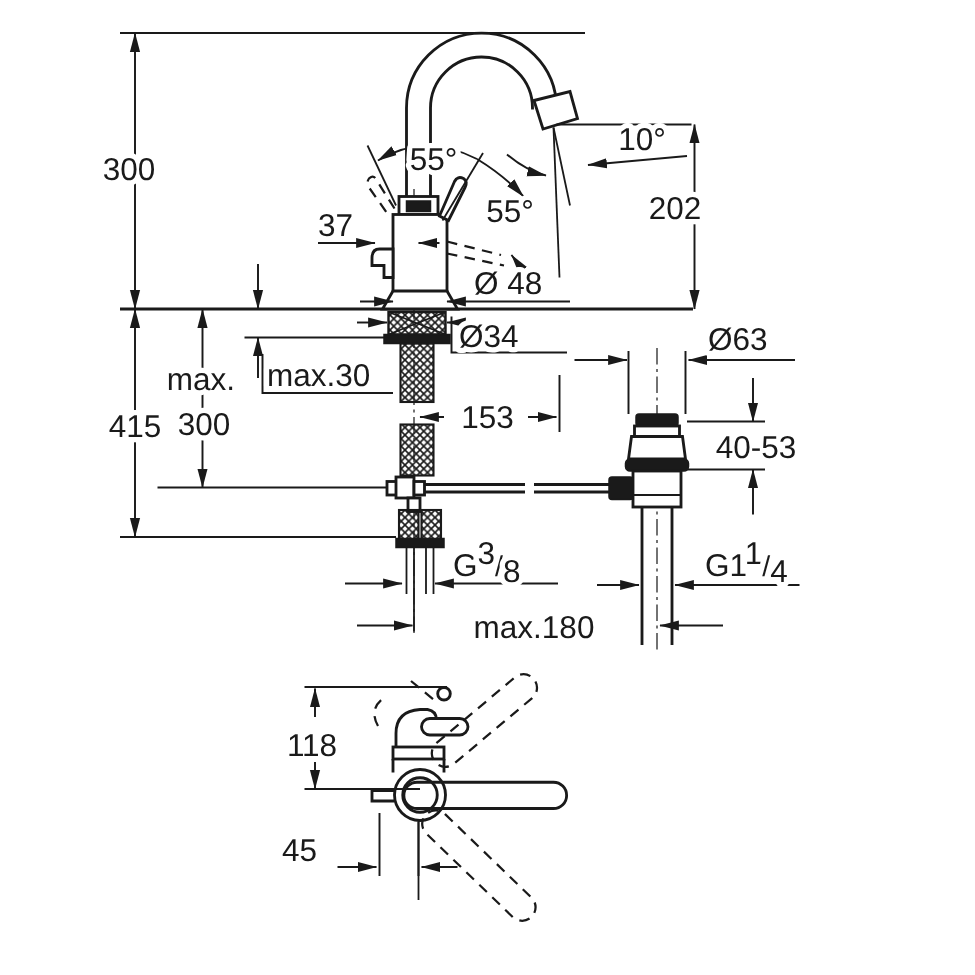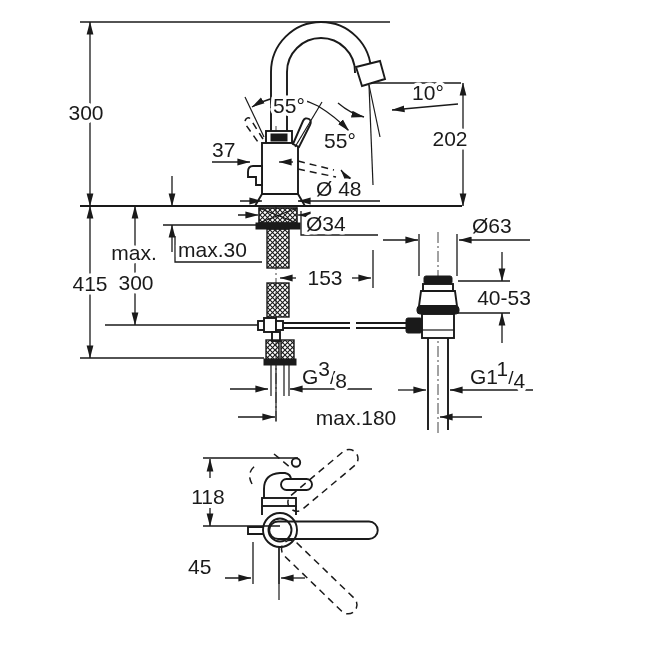--- a/index.html
+++ b/index.html
@@ -1,16 +1,16 @@
 <!DOCTYPE html>
 <html><head>
 <meta charset="utf-8">
 <style>
   html,body{margin:0;padding:0;background:#fff;}
-  .stage{width:650px;height:650px;background:#ffffff;position:relative;overflow:hidden;border-radius:26px;}
+  .stage{width:650px;height:650px;background:#ffffff;position:relative;overflow:hidden;}
   svg{font-family:"Liberation Sans","DejaVu Sans",sans-serif;}
   .dim{stroke:#1a1a1a;stroke-width:1.3;fill:none;}
   .thin{stroke:#1a1a1a;stroke-width:1.2;fill:none;}
   .prod{stroke:#1a1a1a;stroke-width:1.9;fill:#ffffff;}
   .prodl{stroke:#1a1a1a;stroke-width:1.9;fill:none;}
   .dark{fill:#1a1a1a;stroke:#1a1a1a;stroke-width:1;}
   .dash{stroke:#1a1a1a;stroke-width:1.5;fill:none;stroke-dasharray:7 5;}
   .cdash{stroke:#444;stroke-width:1;fill:none;stroke-dasharray:11 3 2 3;}
   text.lbl{font-size:21px;fill:#1a1a1a;paint-order:stroke;stroke:#ffffff;stroke-width:7px;stroke-linejoin:round;}
 </style>

